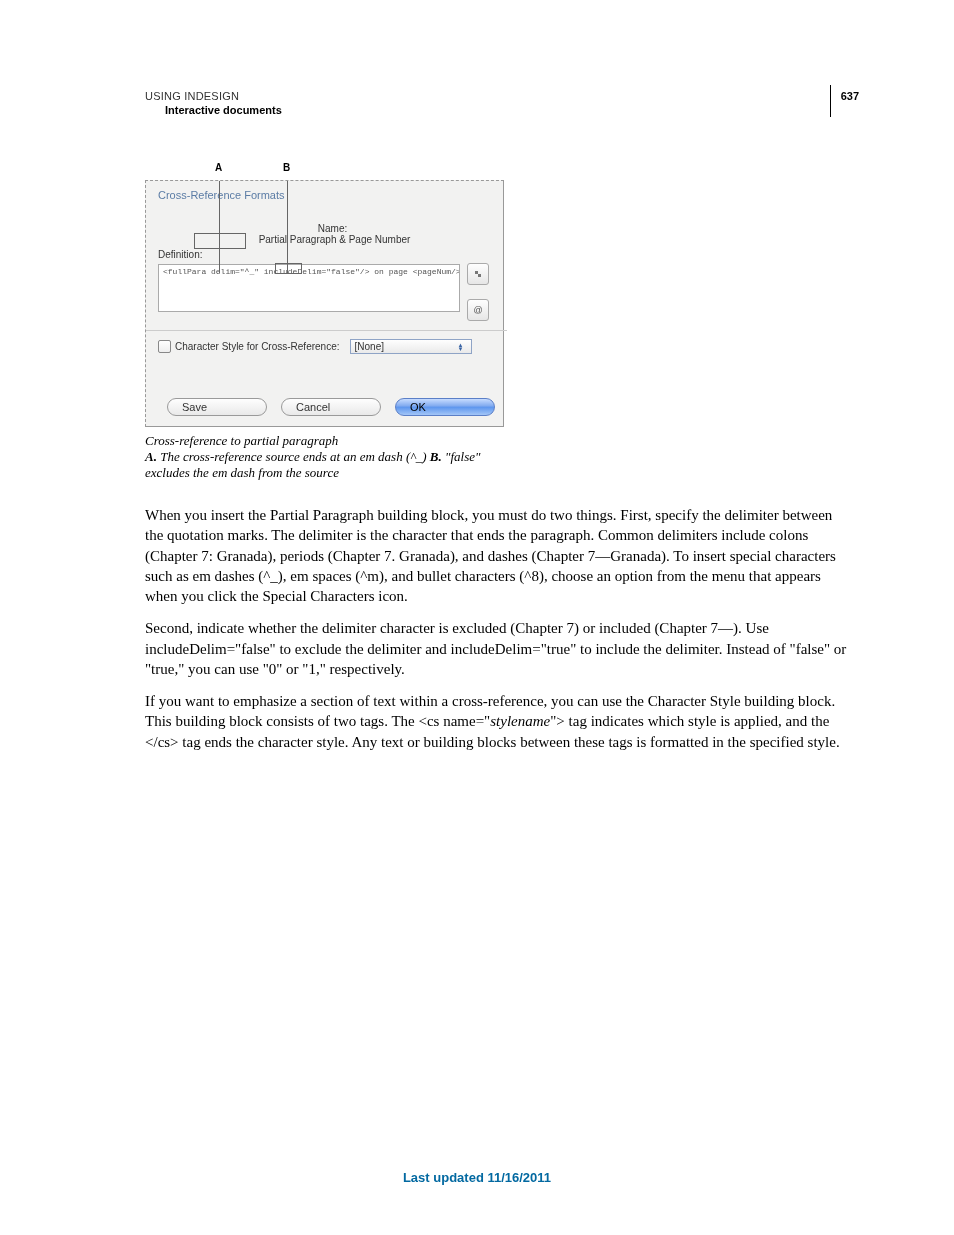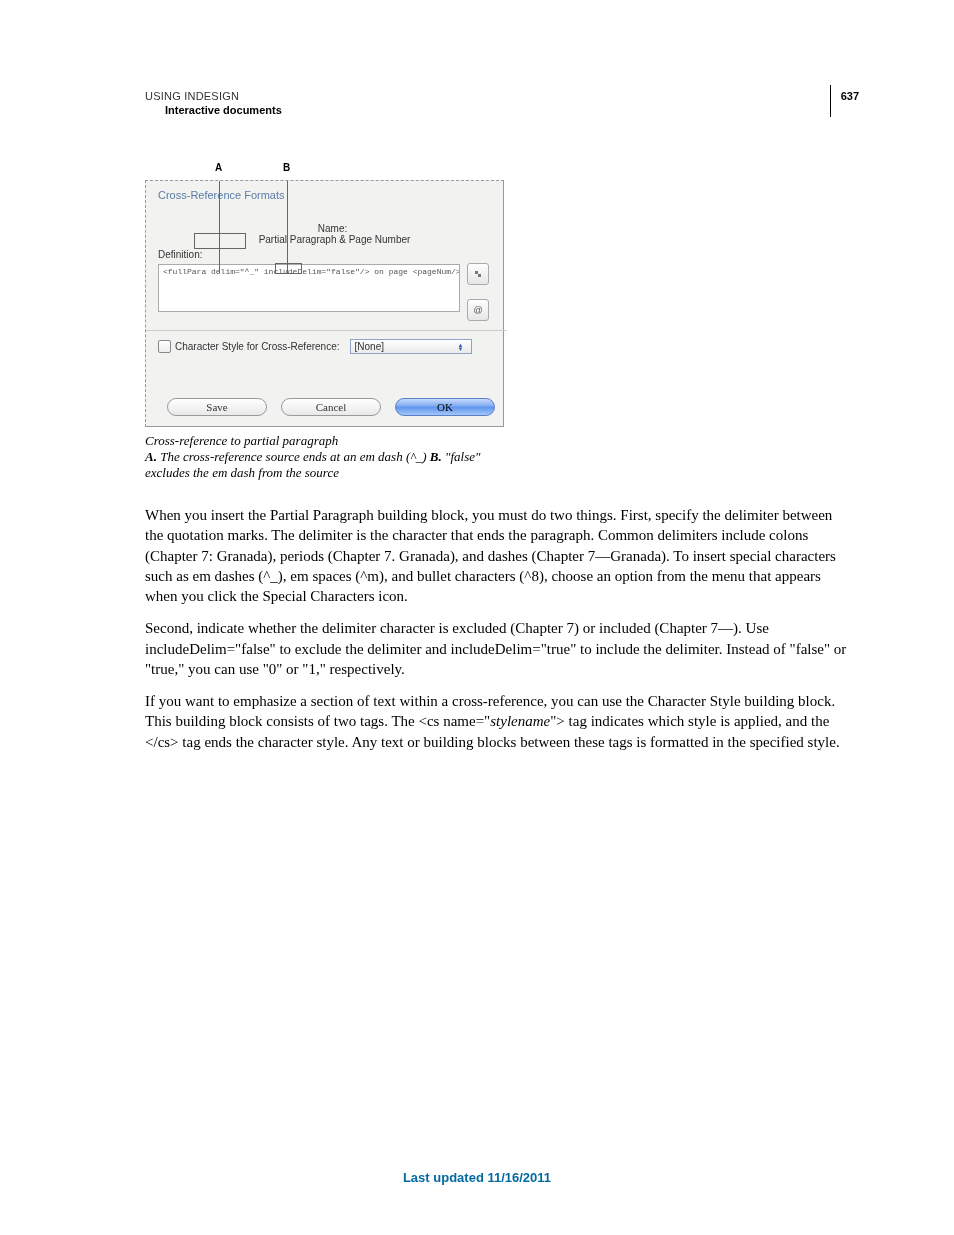--- a/index.html
+++ b/index.html
@@ -168,27 +168,25 @@
   }
   .button-row {
     display: flex;
     justify-content: flex-end;
     gap: 14px;
     margin-top: 44px;
     align-items: center;
   }
   .mac-btn {
     min-width: 70px;
-    text-align: center;
     padding: 2px 14px;
     border-radius: 10px;
     font-size: 11px;
     border: 1px solid #9a9a9a;
     background: linear-gradient(#fefefe, #e9e9e9);
-    font-family: Liberation Serif, serif;
   }
   .mac-btn.primary {
     background: linear-gradient(#c7dcff, #7fa9ef 45%, #5c95ee 50%, #a3c6f7);
     border-color: #5b7fc7;
     color: #000;
   }
   .caption {
     margin-top: 6px;
     font-style: italic;
     font-size: 13px;

